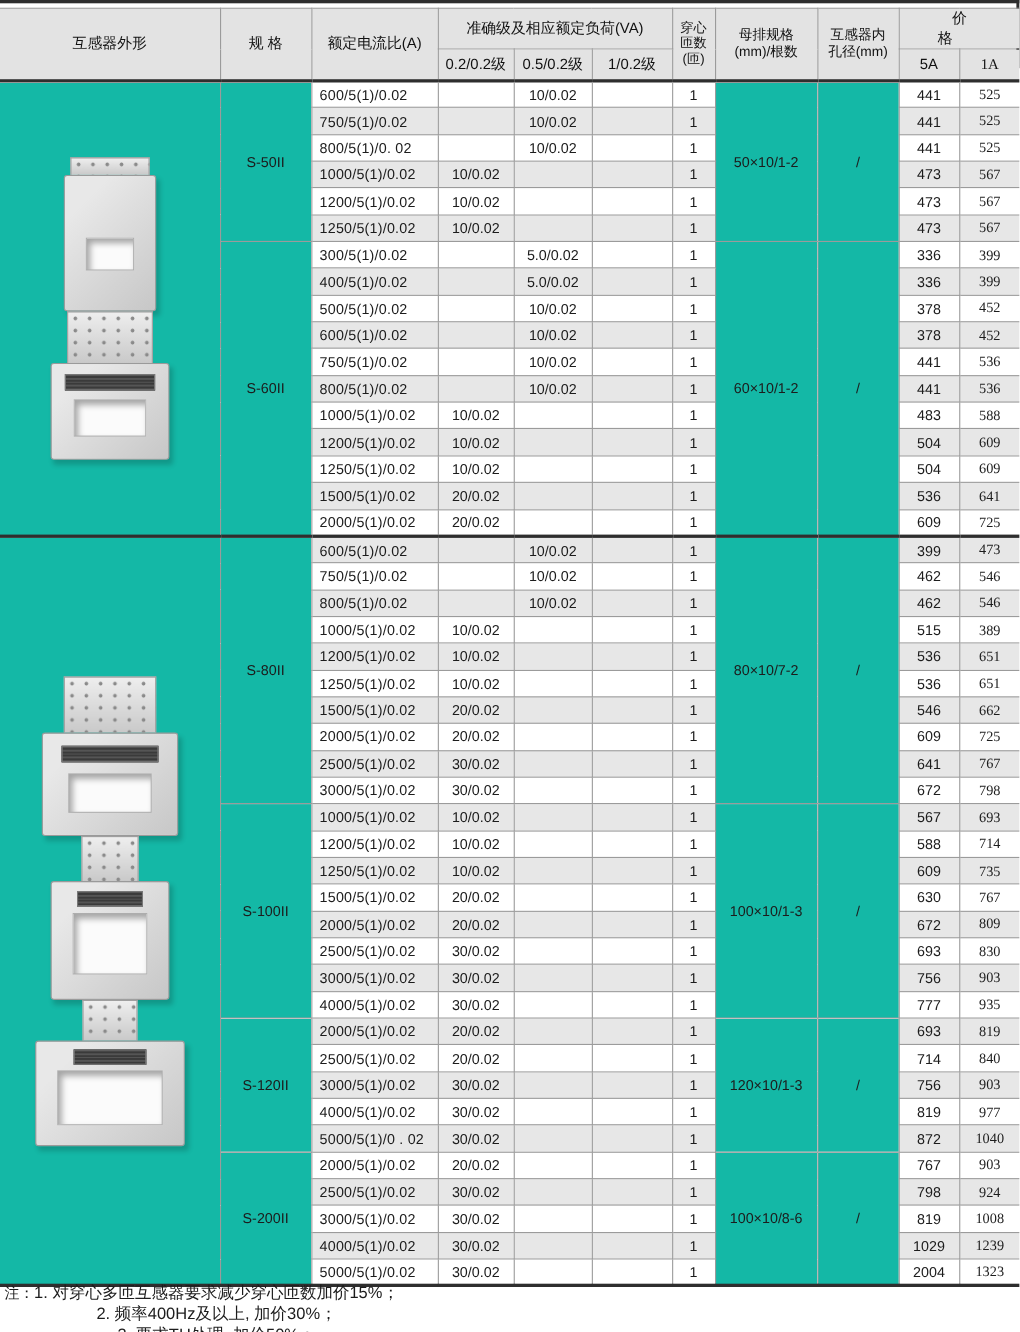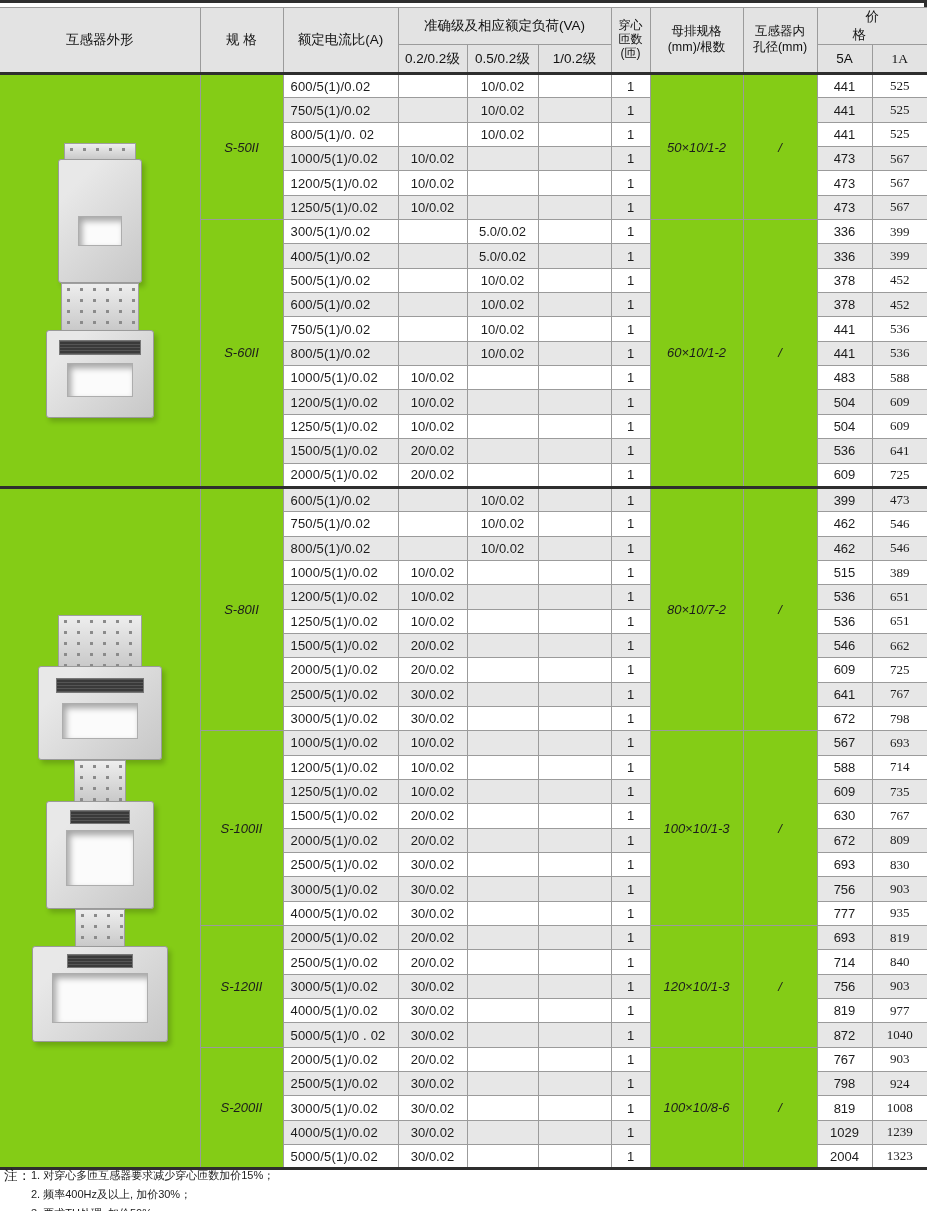--- a/index.html
+++ b/index.html
@@ -13,21 +13,21 @@
   .ct-table th,.ct-table td{border:1px solid #9b9b9b;padding:0;font-weight:normal;overflow:hidden;}
   .ct-table thead th{background:#e3e3e3;font-size:13.5px;color:#111;text-align:center;
     border-bottom:1px solid #9b9b9b;}
   .ct-table thead tr.h1 th{height:27px;}
   .ct-table thead tr.h2 th{height:27px;}
   .ct-table thead th.hb{border-bottom:3px solid #2e2e2e;}
   .ct-table tbody tr{height:24.35px;}
   .ct-table td{font-size:13px;text-align:center;background:#fff;}
   tr.stripe td.d{background:#e7e7e7;}
   td.ratio{text-align:left;padding-left:7px;letter-spacing:.2px;}
-  td.merged{background:#84cc16;font-size:13px;font-style:italic;}
+  td.merged{background:#14b8a6;font-size:13px;}
   td.t,th.t{border-top:3px solid #2e2e2e;}
   .edge-l{border-left:none !important;}
   .edge-r{border-right:none !important;font-family:Liberation Serif, serif;}
   th.price-title span{letter-spacing:26px;text-indent:26px;display:inline-block;}
   th .tl{display:block;line-height:1.25;font-size:12.5px;}
   th.turns-h .tl{font-size:12px;line-height:1.15;}
 
   
   td.app{vertical-align:middle;}
   .stack{display:flex;flex-direction:column;justify-content:space-around;align-items:center;height:100%;}
@@ -59,21 +59,21 @@
   .ct.s100 .lab{width:58px;height:12px;top:8px;}
   .ct.s120 .term{width:48px;height:36px;}
   .ct.s120 .bod{width:134px;height:94px;}
   .ct.s120 .win{width:94px;height:48px;top:26px;}
   .ct.s120 .lab{width:64px;height:12px;top:7px;}
 
   
   #notes{position:absolute;left:4px;top:1166px;width:919px;display:flex;align-items:flex-start;}
   #notes .nlabel{font-size:13.5px;line-height:19px;white-space:nowrap;}
   #notes ul{list-style:none;margin:0;padding:0;}
-  #notes li{font-size:11px;line-height:19px;}
+  #notes li{font-size:15px;line-height:19px;text-align:center;}
 </style>
 </head>
 <body>
 
 <div id="page">
   <div id="topbar"></div>
   <div id="rightbar"></div>
 
   <table class="ct-table">
     <colgroup>

